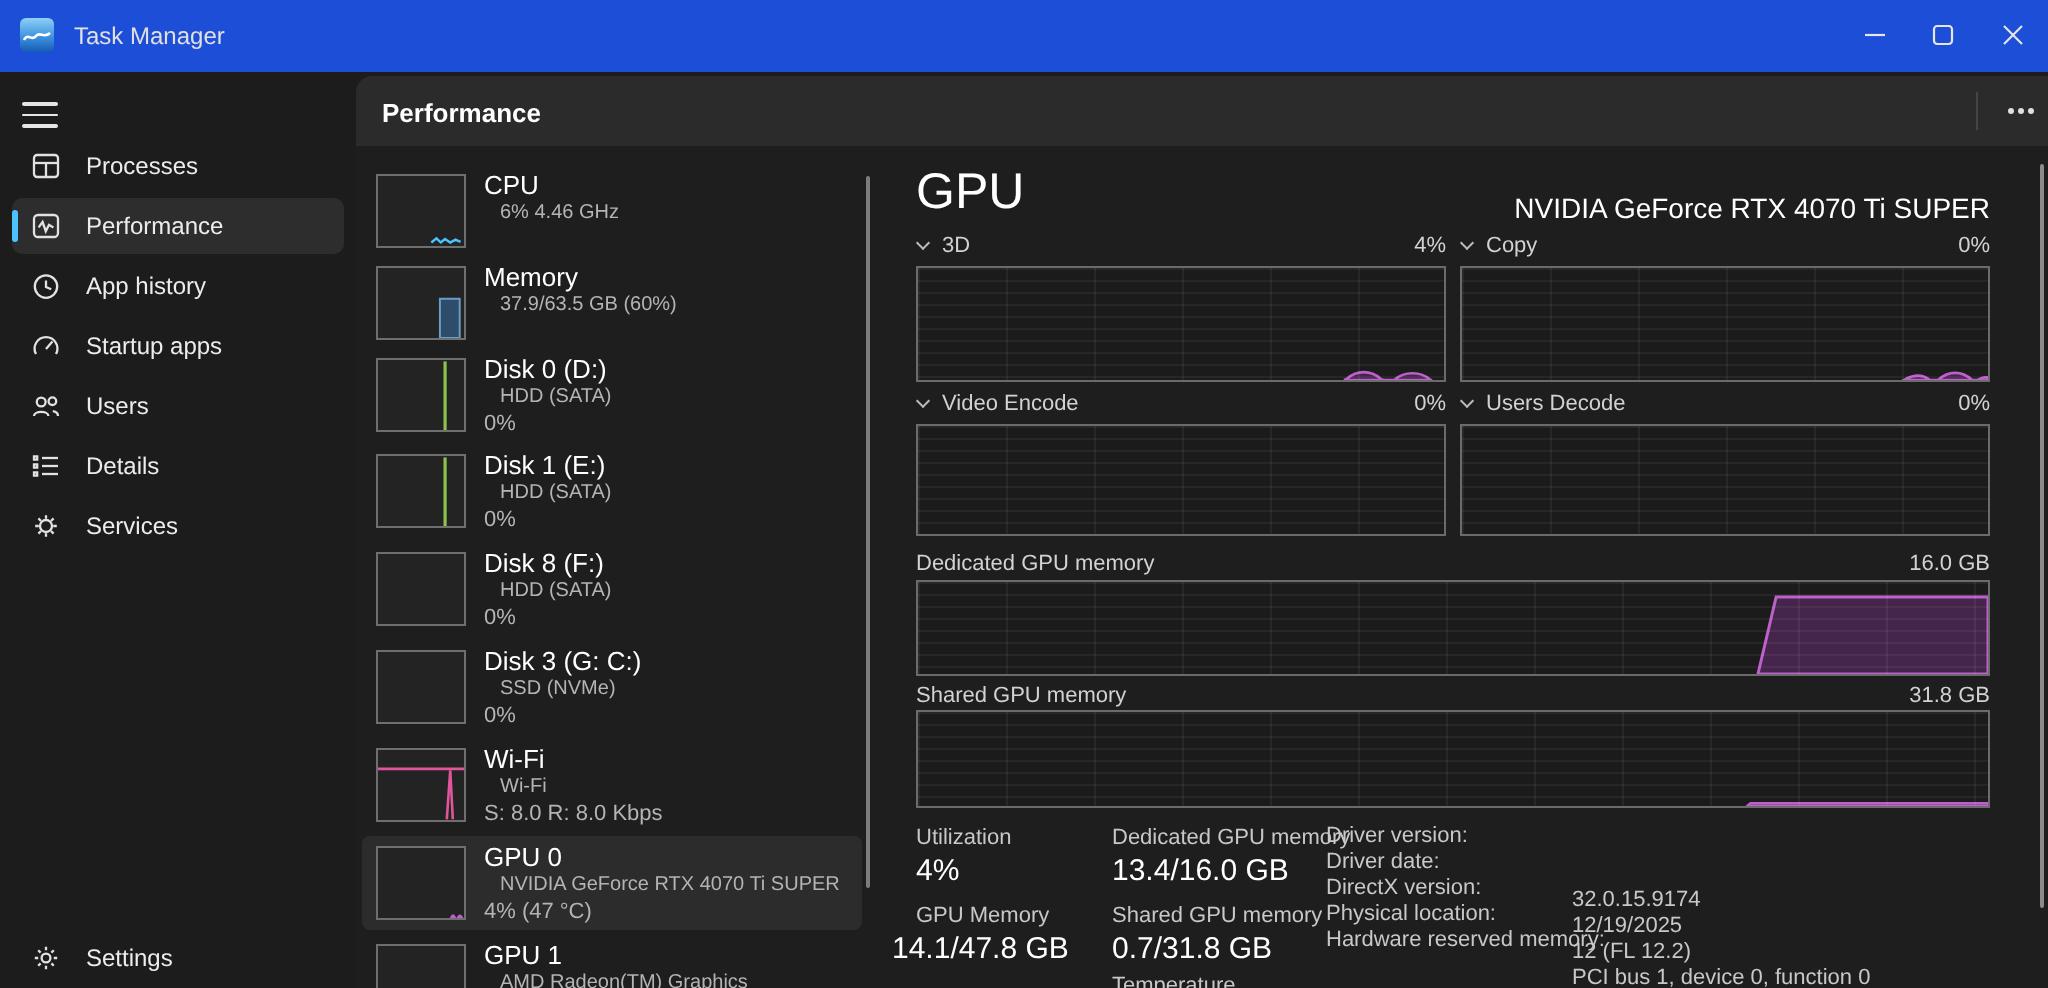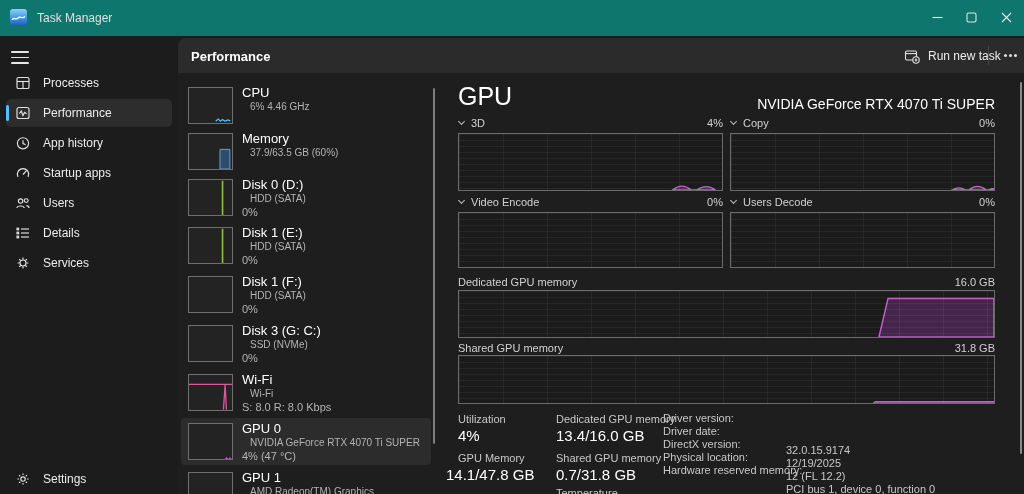--- a/index.html
+++ b/index.html
@@ -4,21 +4,21 @@
 <style>
   * { margin:0; padding:0; box-sizing:border-box; }
   html,body { background:#000; }
   #app {
     position:relative; width:1024px; height:494px; overflow:hidden;
     background:#1c1c1c; font-family:"Liberation Sans","DejaVu Sans",sans-serif;
     color:#e8e8e8; -webkit-font-smoothing:antialiased;
   }
 
   
-  #titlebar { position:absolute; left:0; top:0; width:1024px; height:36px; background:#0f766e; }
+  #titlebar { position:absolute; left:0; top:0; width:1024px; height:36px; background:#1d4ed8; }
   #app-icon { position:absolute; left:10px; top:9px; width:17px; height:17px; border-radius:3px;
     background:linear-gradient(180deg,#8ed0f5 0%,#3f93e0 55%,#155bb5 100%); }
   #app-title { position:absolute; left:37px; top:11px; font-size:12px; color:#e0e0e0; }
   .wbtn { position:absolute; top:0; width:34px; height:34px; display:flex; align-items:center; justify-content:center; }
   .wbtn svg { stroke:#e6e6e6; stroke-width:1.1; fill:none; }
 
   
   #hamburger { position:absolute; left:11px; top:47px; width:18px; height:16px; }
   #hamburger i { display:block; height:1.6px; background:#e6e6e6; margin:4px 0; border-radius:1px; }
   .navitem { position:absolute; left:6px; width:166px; height:28px; border-radius:5px;
@@ -195,30 +195,20 @@
             <circle cx="8" cy="8" r="2.2"></circle>
             <path d="M8,2.4 L8,4.1 M8,11.9 L8,13.6 M2.4,8 L4.1,8 M11.9,8 L13.6,8 M4.1,4.1 L5.3,5.3 M10.7,10.7 L11.9,11.9 M11.9,4.1 L10.7,5.3 M5.3,10.7 L4.1,11.9"></path>
           </svg>
       </span>
       <span>Settings</span>
     </div>
   </div>
 
   <div id="strip">
     <span id="strip-title">Performance</span>
-    <div id="runtask">
-      <svg width="16" height="16" viewBox="0 0 16 16">
-        <rect x="1.5" y="3" width="11" height="9" rx="1.5"></rect>
-          <line x1="1.5" y1="5.6" x2="12.5" y2="5.6"></line>
-        <circle cx="12" cy="12" r="3.2" fill="#2b2b2b"></circle>
-          <line x1="12" y1="10.6" x2="12" y2="13.4"></line>
-          <line x1="10.6" y1="12" x2="13.4" y2="12"></line>
-      </svg>
-      <span>Run new task</span>
-    </div>
     <div id="strip-div"></div>
     <div id="morebtn">
         <i></i>
       </div>
   </div>
 
   <div id="content">
 
     <div class="selpill"></div>
 
@@ -259,21 +249,21 @@
             <line x1="78" y1="2" x2="78" y2="100" stroke="#8bc34a" vector-effect="non-scaling-stroke" stroke-width="1.6"></line>
           </svg>
       </div>
       <span class="pt">Disk 1 (E:)</span>
       <span class="ps1">HDD (SATA)</span>
       <span class="ps2">0%</span>
     </div>
 
     <div class="prow" style="top:203px">
       <div class="thumb"></div>
-      <span class="pt">Disk 1 (F:)</span>
+      <span class="pt">Disk 8 (F:)</span>
       <span class="ps1">HDD (SATA)</span>
       <span class="ps2">0%</span>
     </div>
 
     <div class="prow" style="top:252px">
       <div class="thumb"></div>
       <span class="pt">Disk 3 (G: C:)</span>
       <span class="ps1">SSD (NVMe)</span>
       <span class="ps2">0%</span>
     </div>

